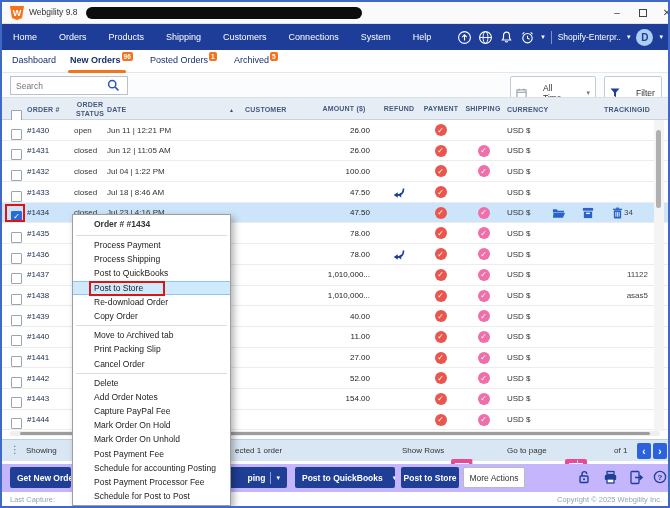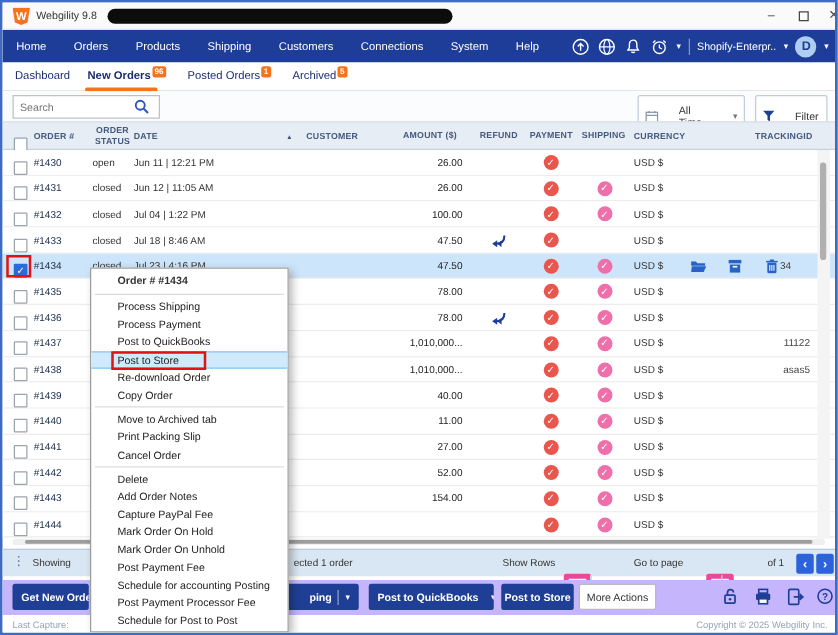--- a/index.html
+++ b/index.html
@@ -593,22 +593,22 @@
 
   <div id="footer">
     <span id="last-updated">Last Capture:</span>
     <span id="copyright">Copyright © 2025 Webgility Inc.</span>
   </div>
 
   <div id="ctxmenu">
     <div id="ctx-header">Order # #1434</div>
     <div class="ctx-sep"></div>
     <div id="ctx-items">
+        <div class="ctx-item">Process Payment</div>
         <div class="ctx-item">Process Shipping</div>
-        <div class="ctx-item">Process Payment</div>
         <div class="ctx-item">Post to QuickBooks</div>
         <div class="ctx-item hl">Post to Store<span class="ctx-annot"></span></div>
         <div class="ctx-item">Re-download Order</div>
         <div class="ctx-item">Copy Order</div>
         <div class="ctx-sep"></div>
         <div class="ctx-item">Move to Archived tab</div>
         <div class="ctx-item">Print Packing Slip</div>
         <div class="ctx-item">Cancel Order</div>
         <div class="ctx-sep"></div>
         <div class="ctx-item">Delete</div>

